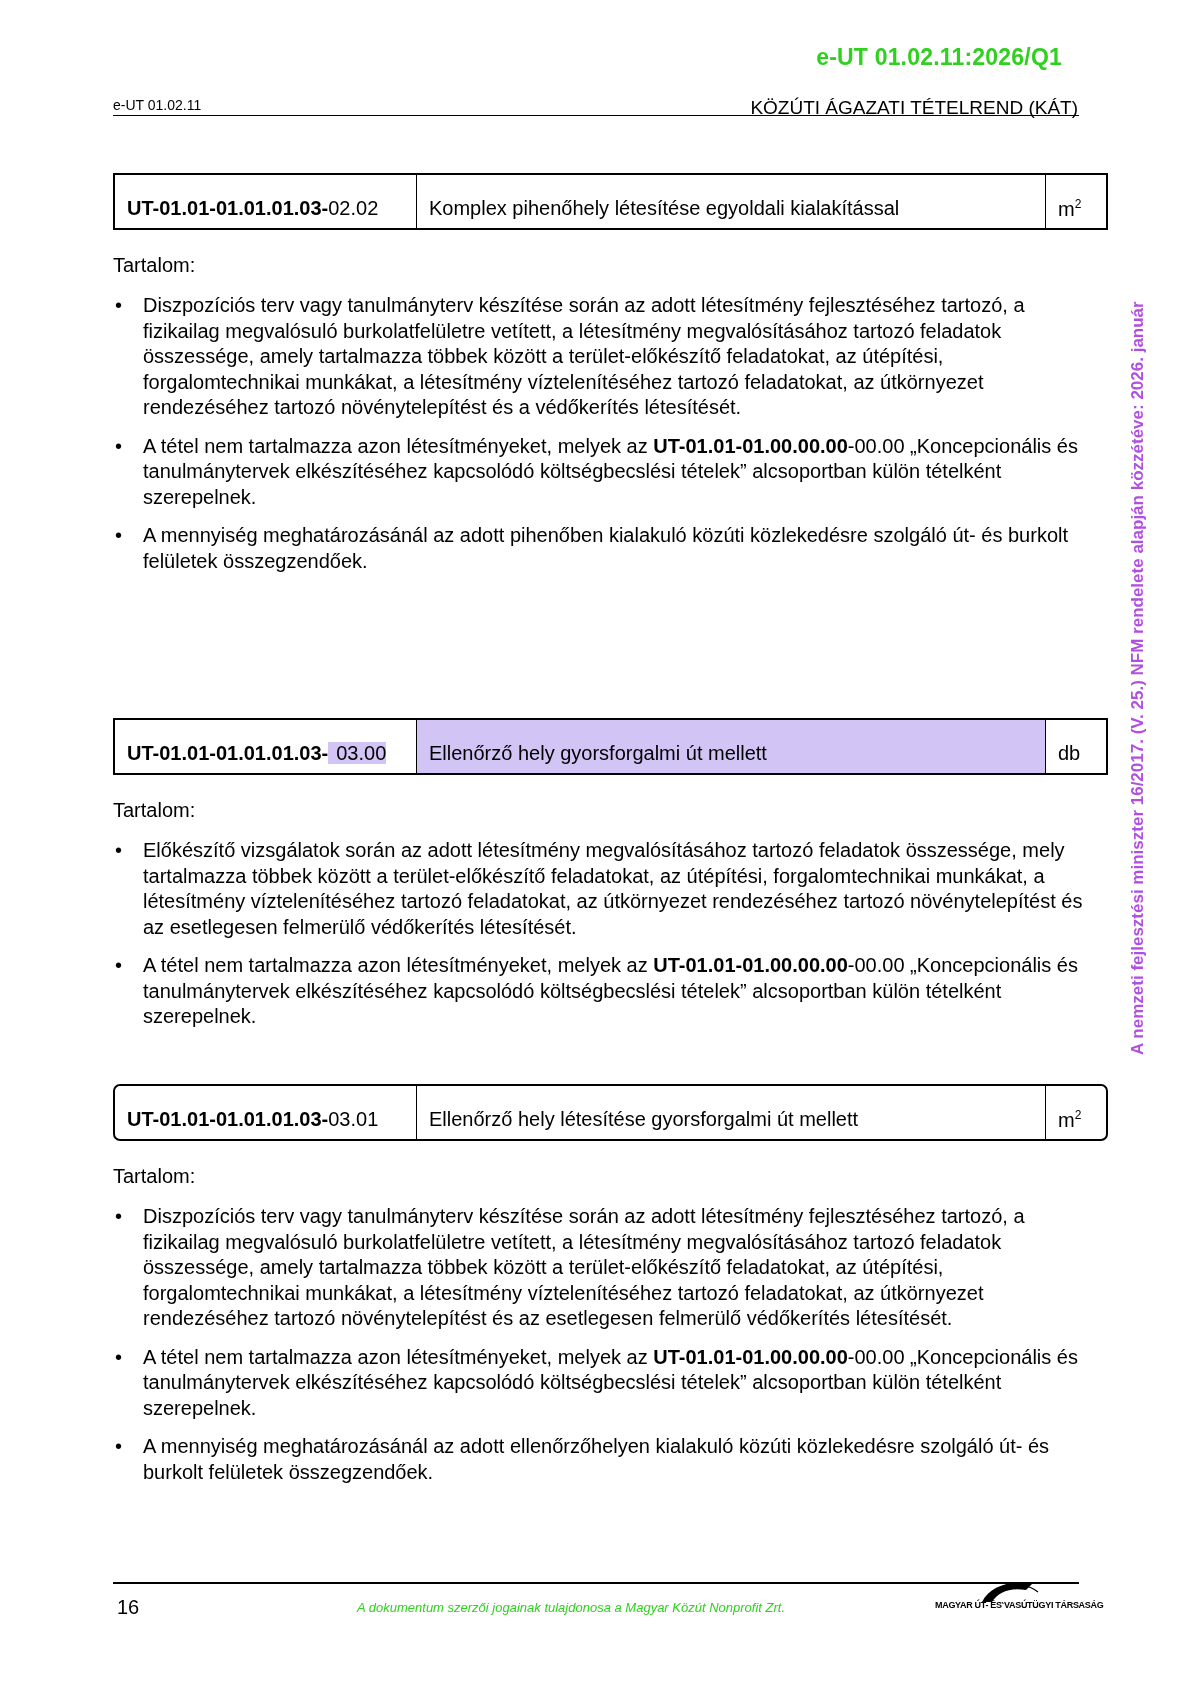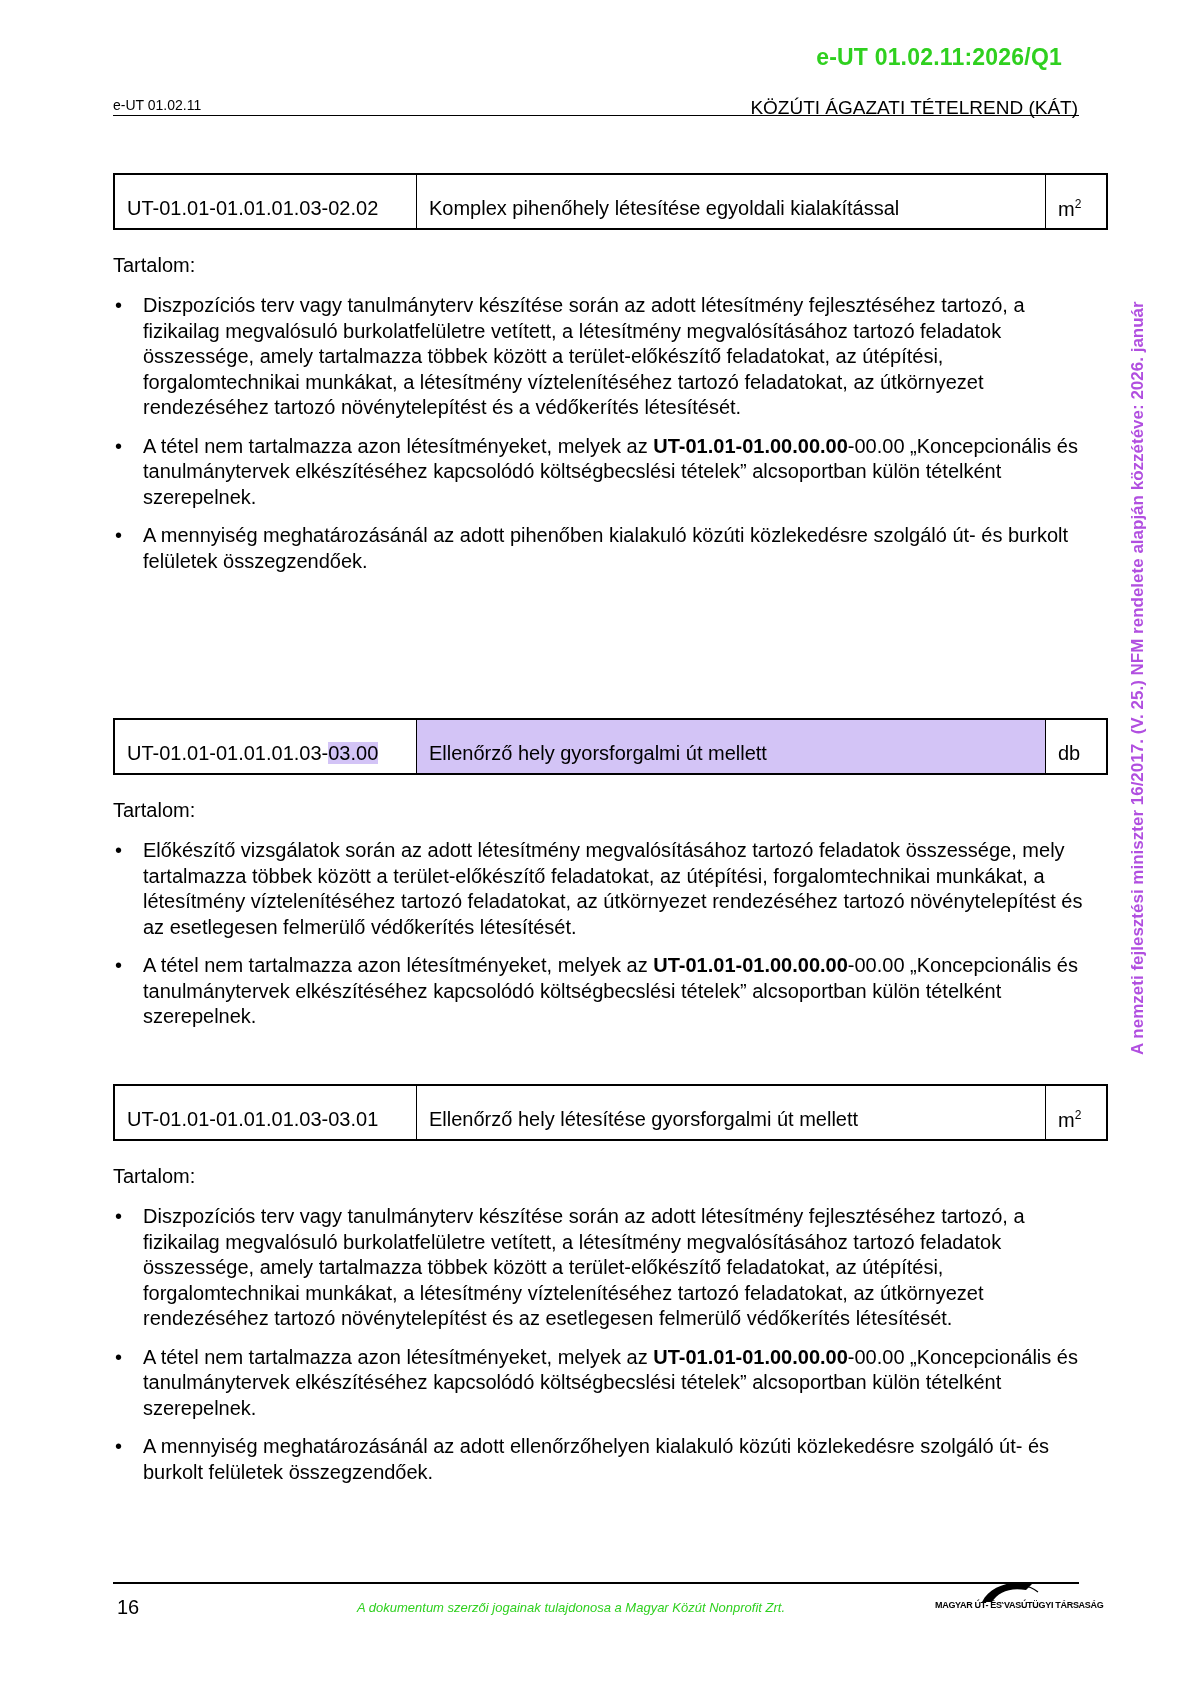--- a/index.html
+++ b/index.html
@@ -12,26 +12,26 @@
   .hdr-rule { position:absolute; top:115px; left:113px; width:966px; height:1px; background:#000; }
 
   .side-note { position:absolute; left:1128px; top:1055px; transform-origin:0 0;
                transform:rotate(-90deg); white-space:nowrap; color:#b14fe0;
                font-size:17px; font-weight:bold; width:900px; }
 
   .item-box { position:absolute; left:113px; width:995px; height:57px; border:2px solid #000;
               box-sizing:border-box; display:flex; }
   .item-box .code { width:302px; border-right:1px solid #000; font-size:20px;
                     padding:22px 0 0 12px; box-sizing:border-box; white-space:nowrap; }
-  .item-box .code b { font-weight:normal; }
+  .item-box .code b { font-weight:bold; }
   .item-box .title { flex:1; border-right:1px solid #000; font-size:20px;
                      padding:22px 12px 0 12px; box-sizing:border-box; }
   .item-box .unit { width:60px; font-size:20px; padding:22px 0 0 12px; box-sizing:border-box; }
   .item-box .unit sup { font-size:12px; }
-  .hl { background:#d3c4f6; }
+  .hl { background:#d3c4f6;padding-left:8px; }
 
   .tartalom { position:absolute; left:113px; font-size:20px; }
   ul.bullets { position:absolute; left:113px; width:985px; margin:0; padding:0; list-style:none; }
   ul.bullets li { position:relative; padding-left:30px; font-size:20px; line-height:25.5px;
                   margin-bottom:13px; }
   ul.bullets li::before { content:"•"; position:absolute; left:2px; top:0; font-size:20px; }
 
   .foot-rule { position:absolute; top:1582px; left:113px; width:966px; height:2px; background:#000; }
   .page-num { position:absolute; top:1596px; left:117px; font-size:20px; }
   .copyright { position:absolute; top:1600px; left:357px; font-size:13px; font-style:italic; color:#2fd01f; }
@@ -66,21 +66,21 @@
   <div class="code"><b>UT-01.01-01.01.01.03-</b><span class="hl">03.00</span></div>
   <div class="title hl">Ellenőrző hely gyorsforgalmi út mellett</div>
   <div class="unit"><span>db</span></div>
 </div>
 <div class="tartalom" style="top:799px;">Tartalom:</div>
 <ul class="bullets" style="top:838px;">
     <li>Előkészítő vizsgálatok során az adott létesítmény megvalósításához tartozó feladatok összessége, mely tartalmazza többek között a terület-előkészítő feladatokat, az útépítési, forgalomtechnikai munkákat, a létesítmény víztelenítéséhez tartozó feladatokat, az útkörnyezet rendezéséhez tartozó növénytelepítést és az esetlegesen felmerülő védőkerítés létesítését.</li>
     <li>A tétel nem tartalmazza azon létesítményeket, melyek az <b>UT-01.01-01.00.00.00</b>-00.00 „Koncepcionális és tanulmánytervek elkészítéséhez kapcsolódó költségbecslési tételek” alcsoportban külön tételként szerepelnek.</li>
   </ul>
 
-<div class="item-box" style="top:1084px;">
+<div class="item-box" style="top:1084px;border-radius:7px;">
   <div class="code"><b>UT-01.01-01.01.01.03-</b><span>03.01</span></div>
   <div class="title">Ellenőrző hely létesítése gyorsforgalmi út mellett</div>
   <div class="unit"><span>m</span><sup>2</sup></div>
 </div>
 <div class="tartalom" style="top:1165px;">Tartalom:</div>
 <ul class="bullets" style="top:1204px;">
     <li>Diszpozíciós terv vagy tanulmányterv készítése során az adott létesítmény fejlesztéséhez tartozó, a fizikailag megvalósuló burkolatfelületre vetített, a létesítmény megvalósításához tartozó feladatok összessége, amely tartalmazza többek között a terület-előkészítő feladatokat, az útépítési, forgalomtechnikai munkákat, a létesítmény víztelenítéséhez tartozó feladatokat, az útkörnyezet rendezéséhez tartozó növénytelepítést és az esetlegesen felmerülő védőkerítés létesítését.</li>
     <li>A tétel nem tartalmazza azon létesítményeket, melyek az <b>UT-01.01-01.00.00.00</b>-00.00 „Koncepcionális és tanulmánytervek elkészítéséhez kapcsolódó költségbecslési tételek” alcsoportban külön tételként szerepelnek.</li>
     <li>A mennyiség meghatározásánál az adott ellenőrzőhelyen kialakuló közúti közlekedésre szolgáló út- és burkolt felületek összegzendőek.</li>
   </ul>

